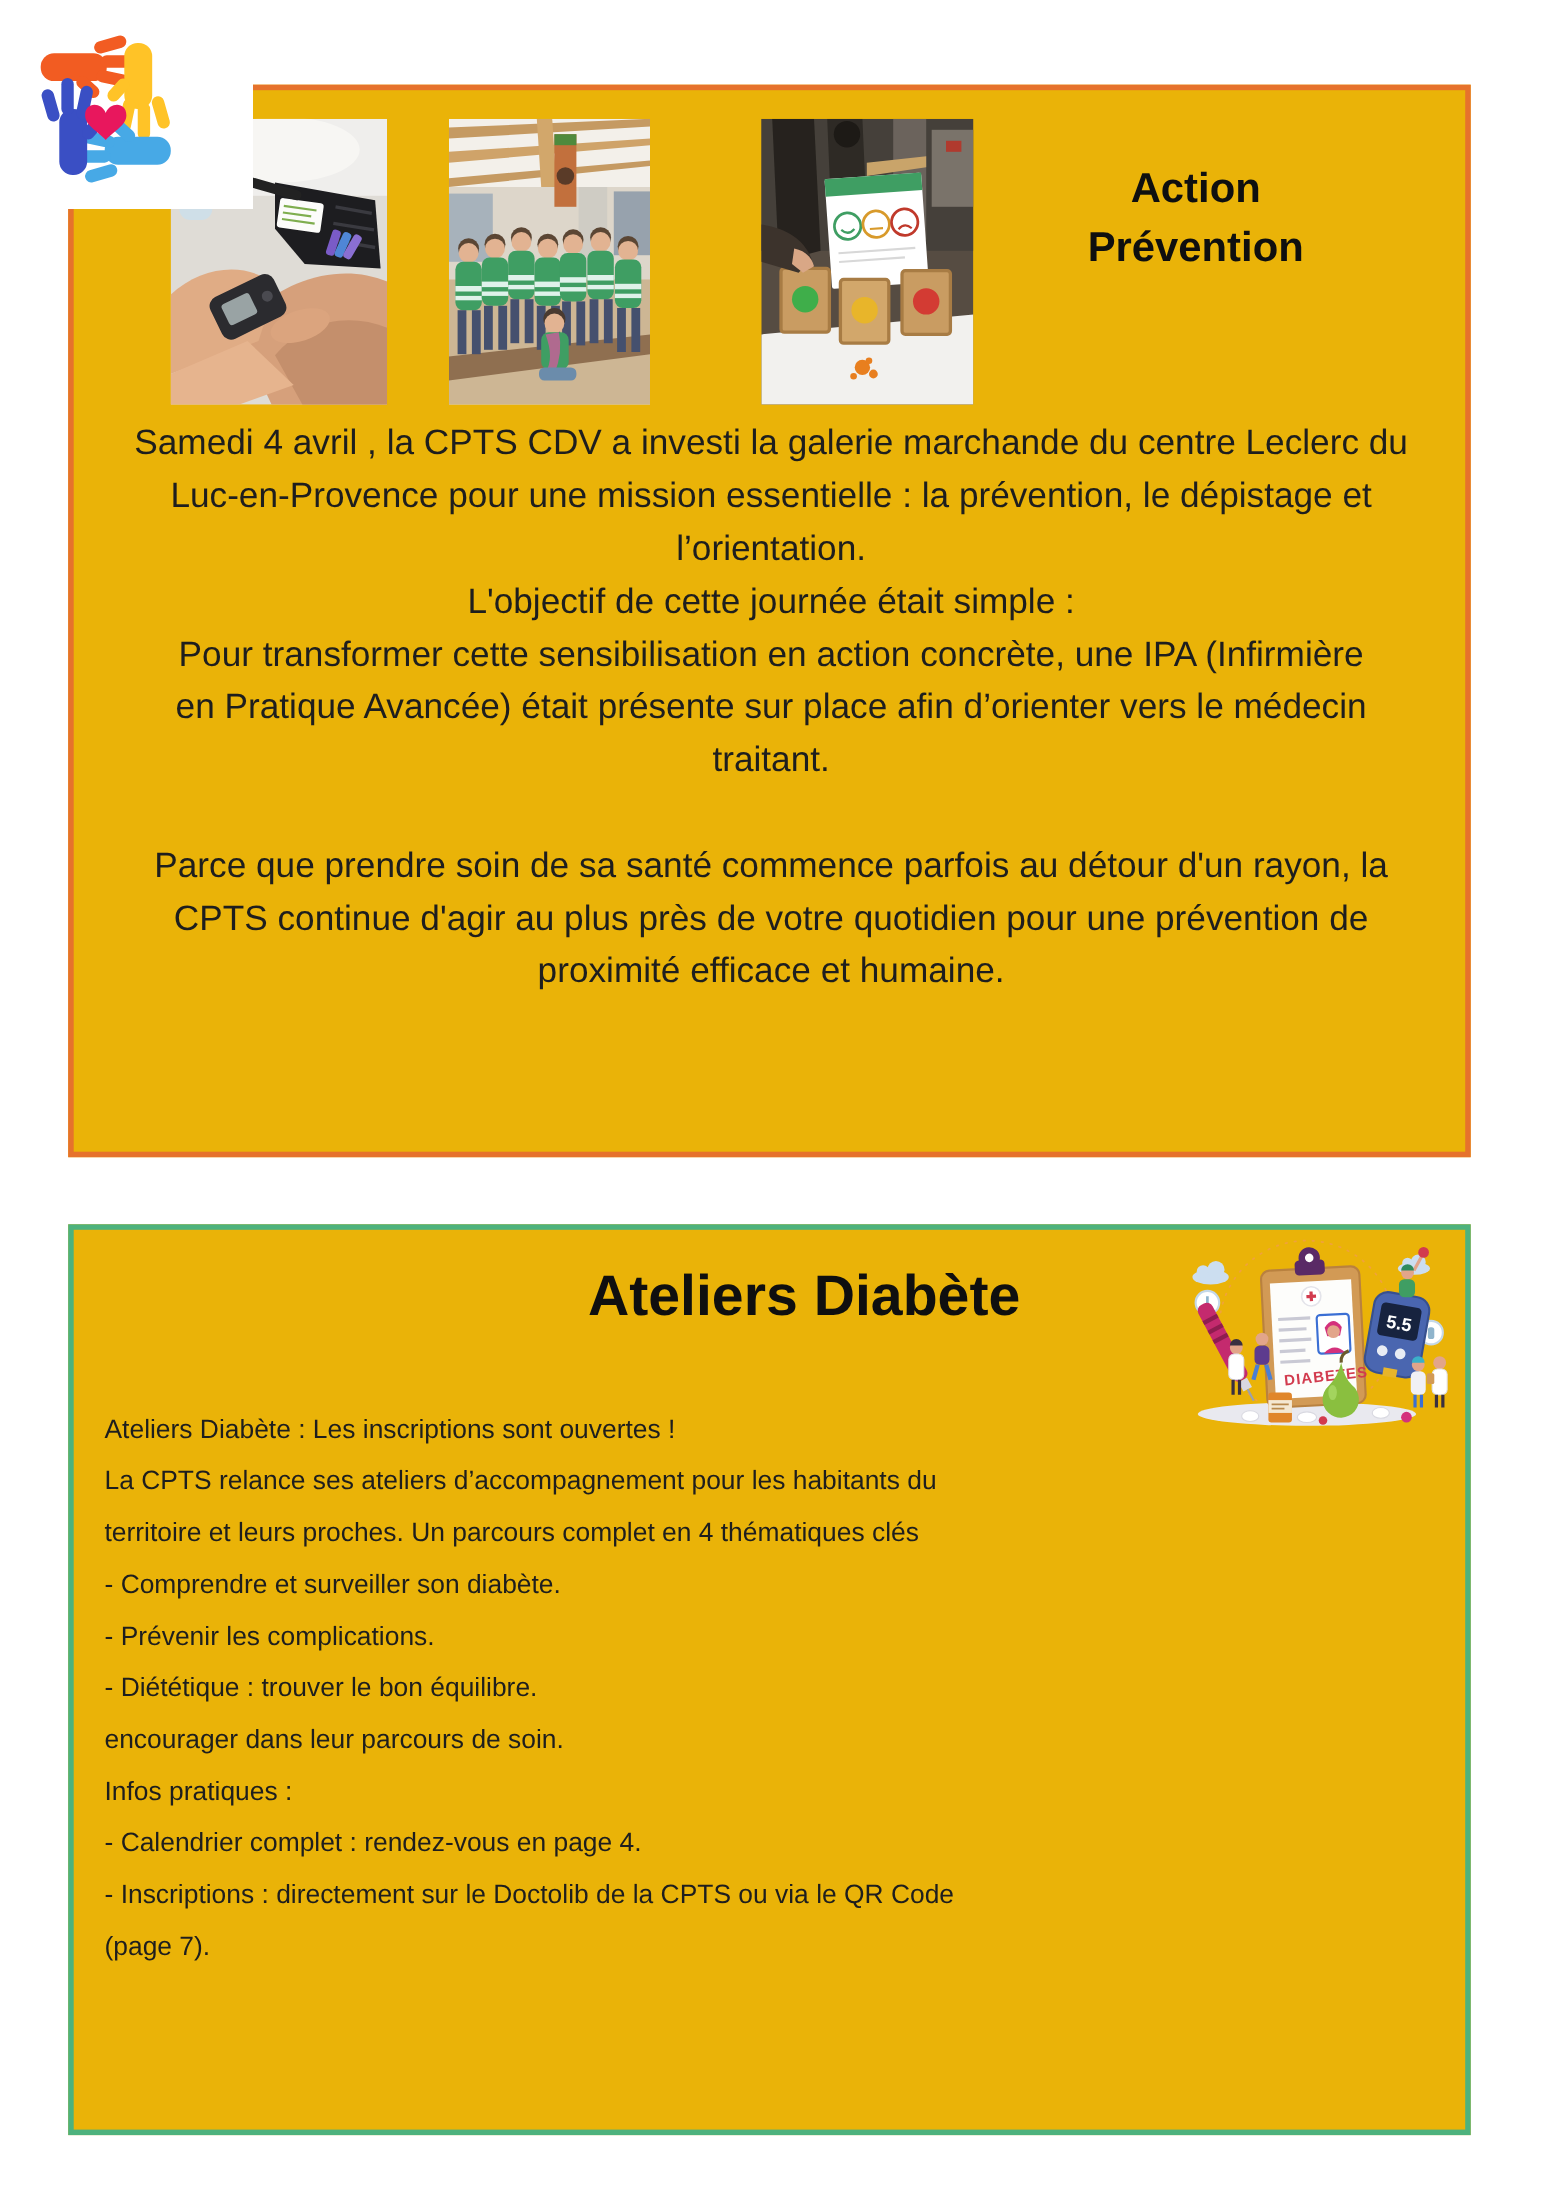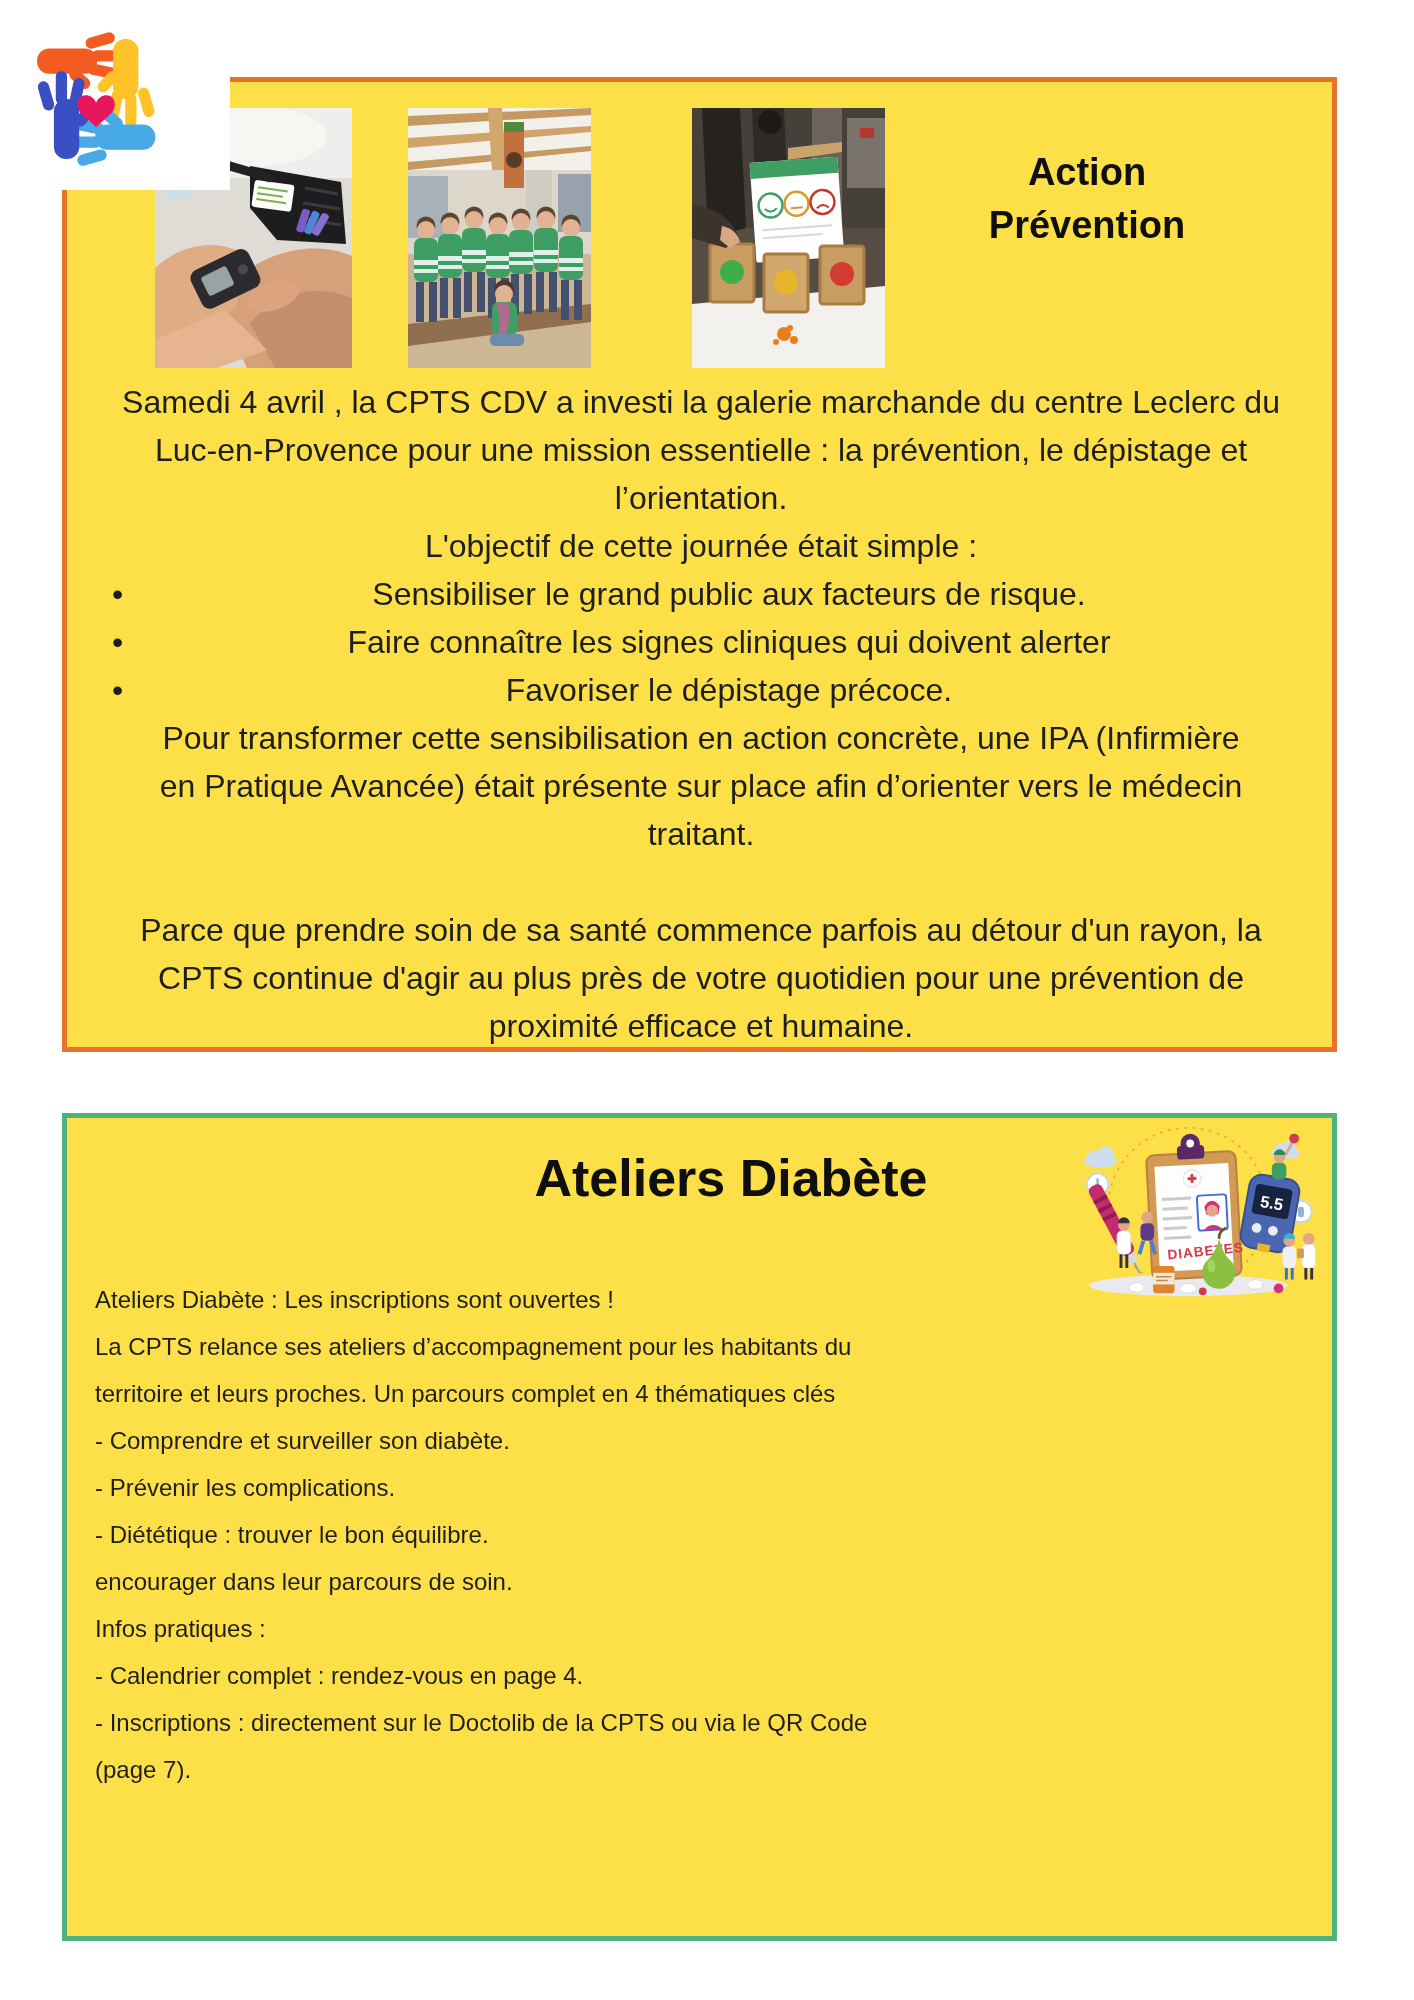--- a/index.html
+++ b/index.html
@@ -1,21 +1,21 @@
 <!DOCTYPE html>
 <html><head>
 <meta charset="utf-8">
 <style>
   html,body{margin:0;padding:0;}
   body{
     width:1414px;height:2000px;position:relative;background:#ffffff;
     font-family:"Liberation Sans","DejaVu Sans",sans-serif;color:#1e1e1e;
     overflow:hidden;
   }
-  .box{position:absolute;background:#fde047;box-sizing:border-box;}
+  .box{position:absolute;background:#eab308;box-sizing:border-box;}
   #box1{left:62px;top:77px;width:1275px;height:975px;border:5px solid #e6722c;}
   #box2{left:62px;top:1113px;width:1275px;height:828px;border:5px solid #4db27d;}
 
   .photo{position:absolute;top:26px;height:260px;overflow:hidden;}
   #photo1{left:88px;width:197px;}
   #photo2{left:341px;width:183px;}
   #photo3{left:625px;width:193px;}
   .photo svg{display:block;width:100%;height:100%;}
 
   #s1-title{position:absolute;left:830px;top:64px;width:380px;text-align:center;
@@ -162,25 +162,20 @@
   <div id="s1-title">
     <div>Action</div>
     <div>Prévention</div>
   </div>
 
   <div id="s1-text">
     <div class="ln">Samedi 4 avril , la CPTS CDV a investi la galerie marchande du centre Leclerc du</div>
     <div class="ln">Luc-en-Provence pour une mission essentielle : la prévention, le dépistage et</div>
     <div class="ln">l’orientation.</div>
     <div class="ln">L'objectif de cette journée était simple :</div>
-    <ul class="bullets">
-      <li>Sensibiliser le grand public aux facteurs de risque.</li>
-      <li>Faire connaître les signes cliniques qui doivent alerter</li>
-      <li>Favoriser le dépistage précoce.</li>
-    </ul>
     <div class="ln">Pour transformer cette sensibilisation en action concrète, une IPA (Infirmière</div>
     <div class="ln">en Pratique Avancée) était présente sur place afin d’orienter vers le médecin</div>
     <div class="ln">traitant.</div>
     <div class="spacer"></div>
     <div class="ln">Parce que prendre soin de sa santé commence parfois au détour d'un rayon, la</div>
     <div class="ln">CPTS continue d'agir au plus près de votre quotidien pour une prévention de</div>
     <div class="ln">proximité efficace et humaine.</div>
   </div>
 </div>
 

